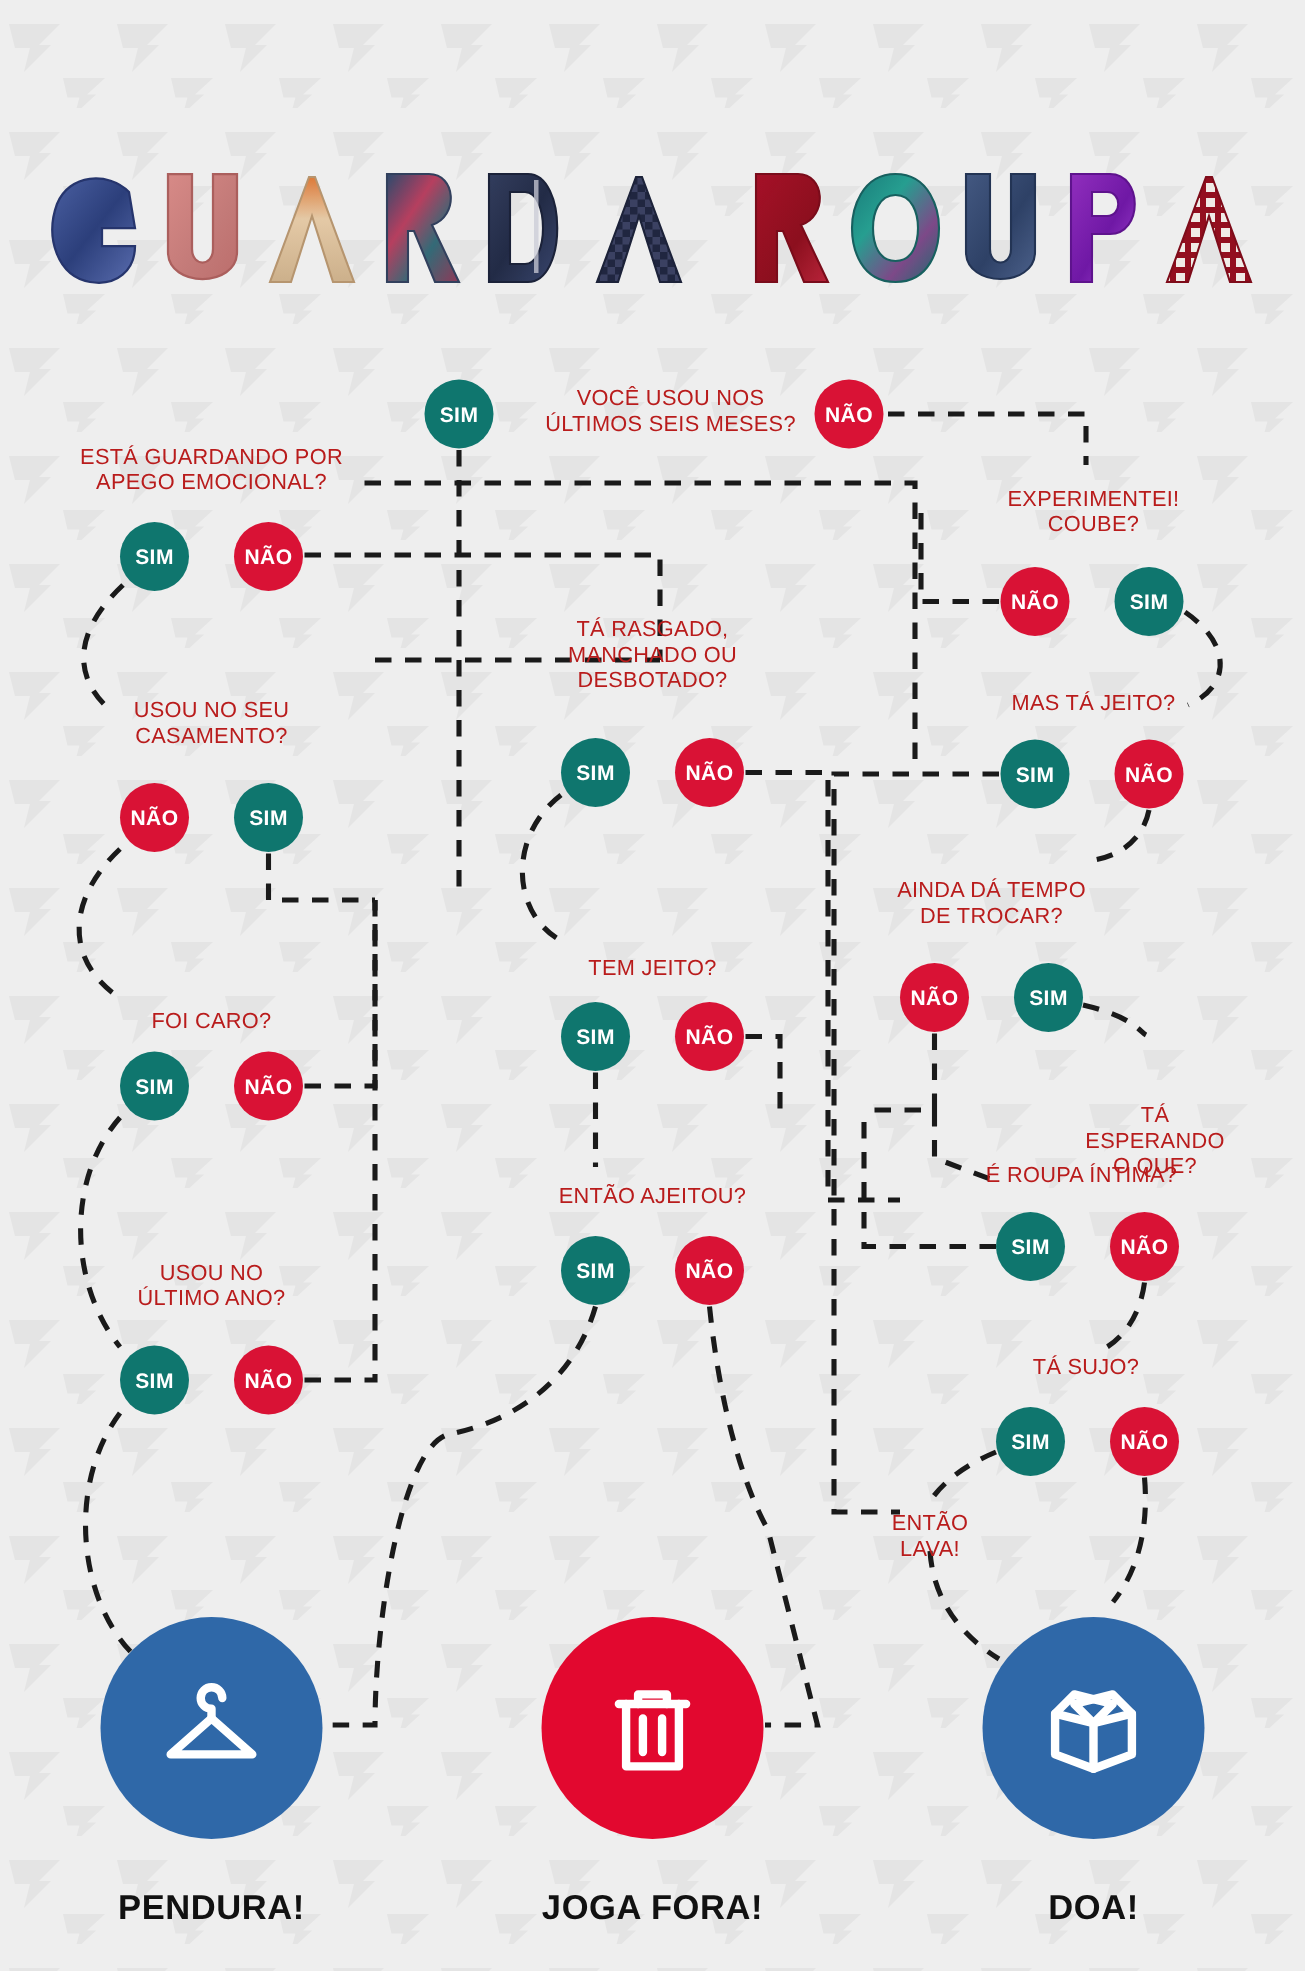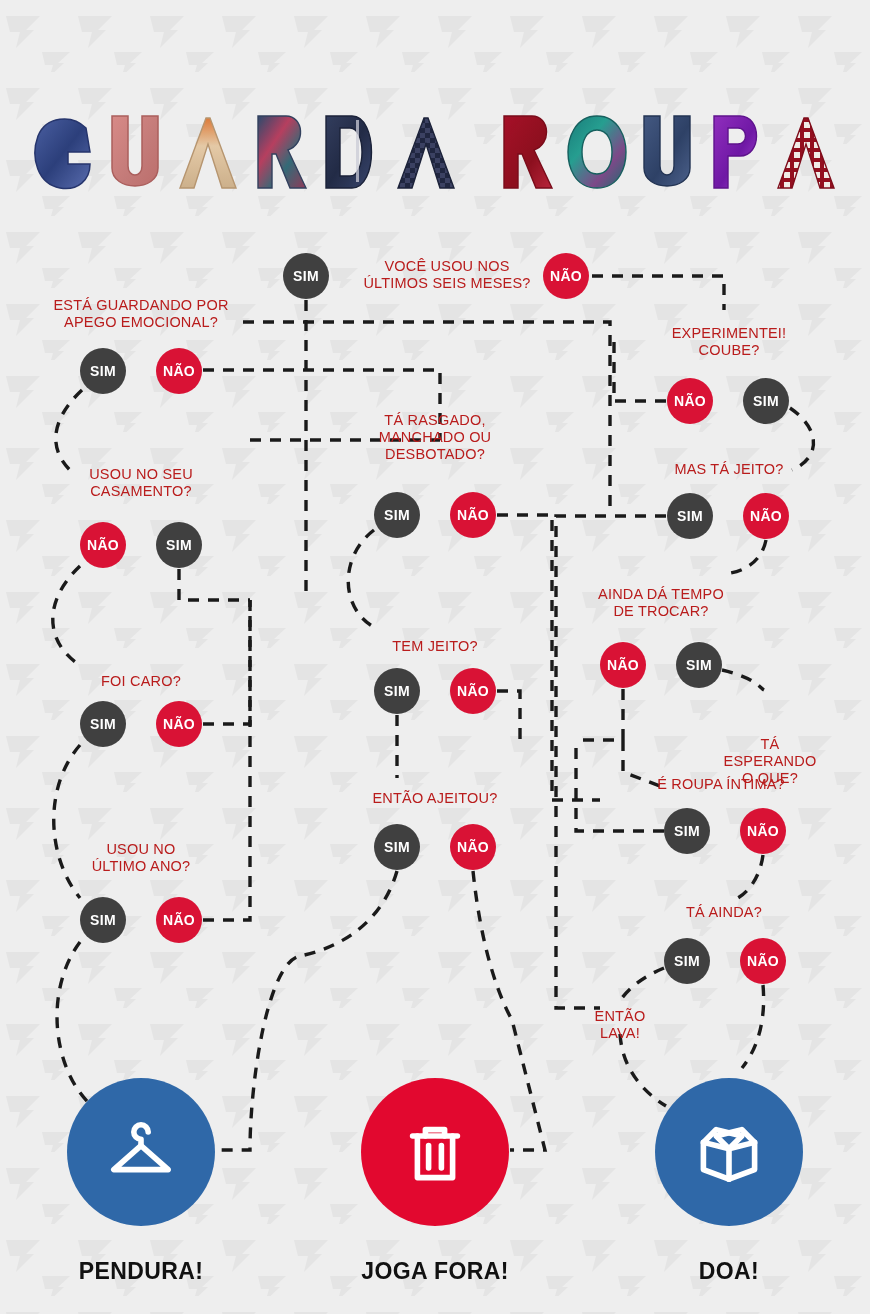--- a/index.html
+++ b/index.html
@@ -84,21 +84,21 @@
     display: flex;
     align-items: center;
     justify-content: center;
     font-size: 14px;
     font-weight: bold;
     color: #ffffff;
     letter-spacing: 0.3px;
     transform: translate(-50%, -50%);
     z-index: 7;
   }
-  .badge.sim { background: #404040; }
+  .badge.sim { background: #0f766e; }
   .badge.nao { background: #d91235; }
 
   
   .outcome {
     position: absolute;
     width: 148px;
     height: 148px;
     border-radius: 50%;
     transform: translateX(-50%);
     display: flex;
@@ -388,21 +388,21 @@
       <div class="qlabel" style="left: 721px; top: 776px;">É ROUPA ÍNTIMA?</div>
       <div class="badge sim" style="left: 687px; top: 831px;">SIM</div>
       <div class="badge nao" style="left: 763px; top: 831px;">NÃO</div>
       <div class="qlabel" style="left: 435px; top: 790px;">ENTÃO AJEITOU?</div>
       <div class="badge sim" style="left: 397px; top: 847px;">SIM</div>
       <div class="badge nao" style="left: 473px; top: 847px;">NÃO</div>
       <div class="qlabel" style="left: 141px; top: 841px;">USOU NO
 ÚLTIMO ANO?</div>
       <div class="badge sim" style="left: 103px; top: 920px;">SIM</div>
       <div class="badge nao" style="left: 179px; top: 920px;">NÃO</div>
-      <div class="qlabel" style="left: 724px; top: 904px;">TÁ AINDA?</div>
+      <div class="qlabel" style="left: 724px; top: 904px;">TÁ SUJO?</div>
       <div class="badge sim" style="left: 687px; top: 961px;">SIM</div>
       <div class="badge nao" style="left: 763px; top: 961px;">NÃO</div>
       <div class="qlabel" style="left: 620px; top: 1008px;">ENTÃO
 LAVA!</div>
     </div>
 
   <div id="outcome-layer">
       <div class="outcome blue" style="left: 141px; top: 1078px;">
         <span style="display: flex;">
           <svg viewBox="0 0 100 100" fill="none" stroke="#fff" stroke-width="7" stroke-linecap="round" stroke-linejoin="round">

